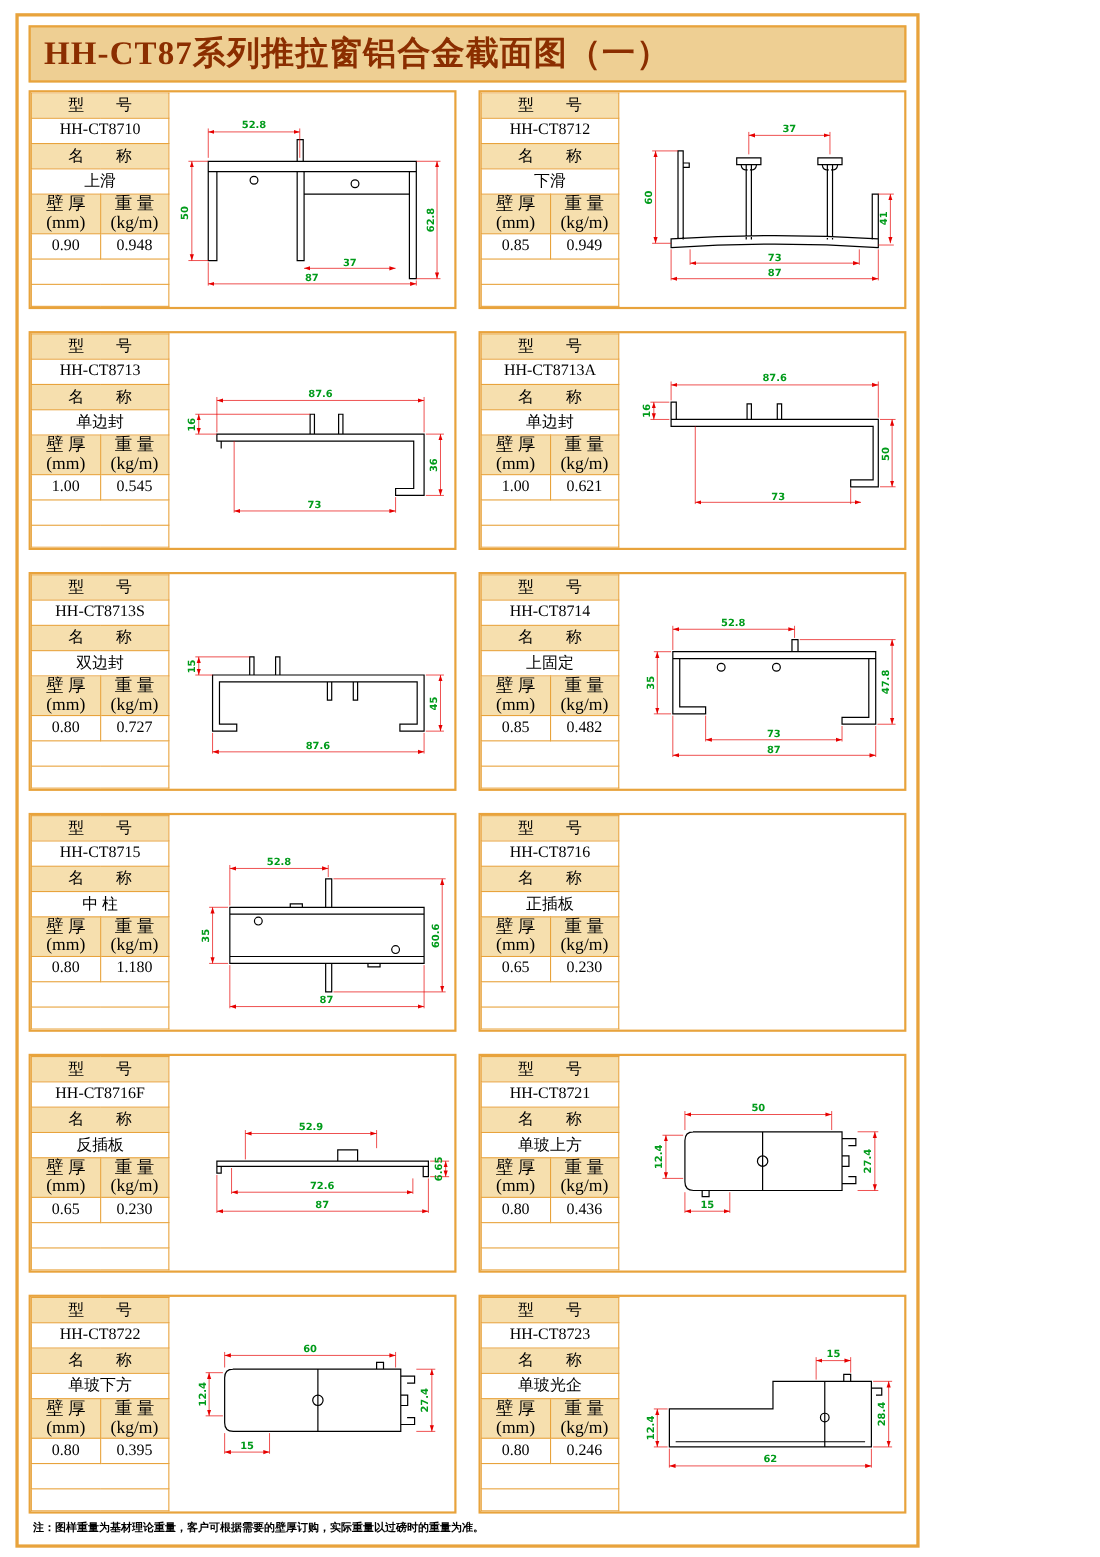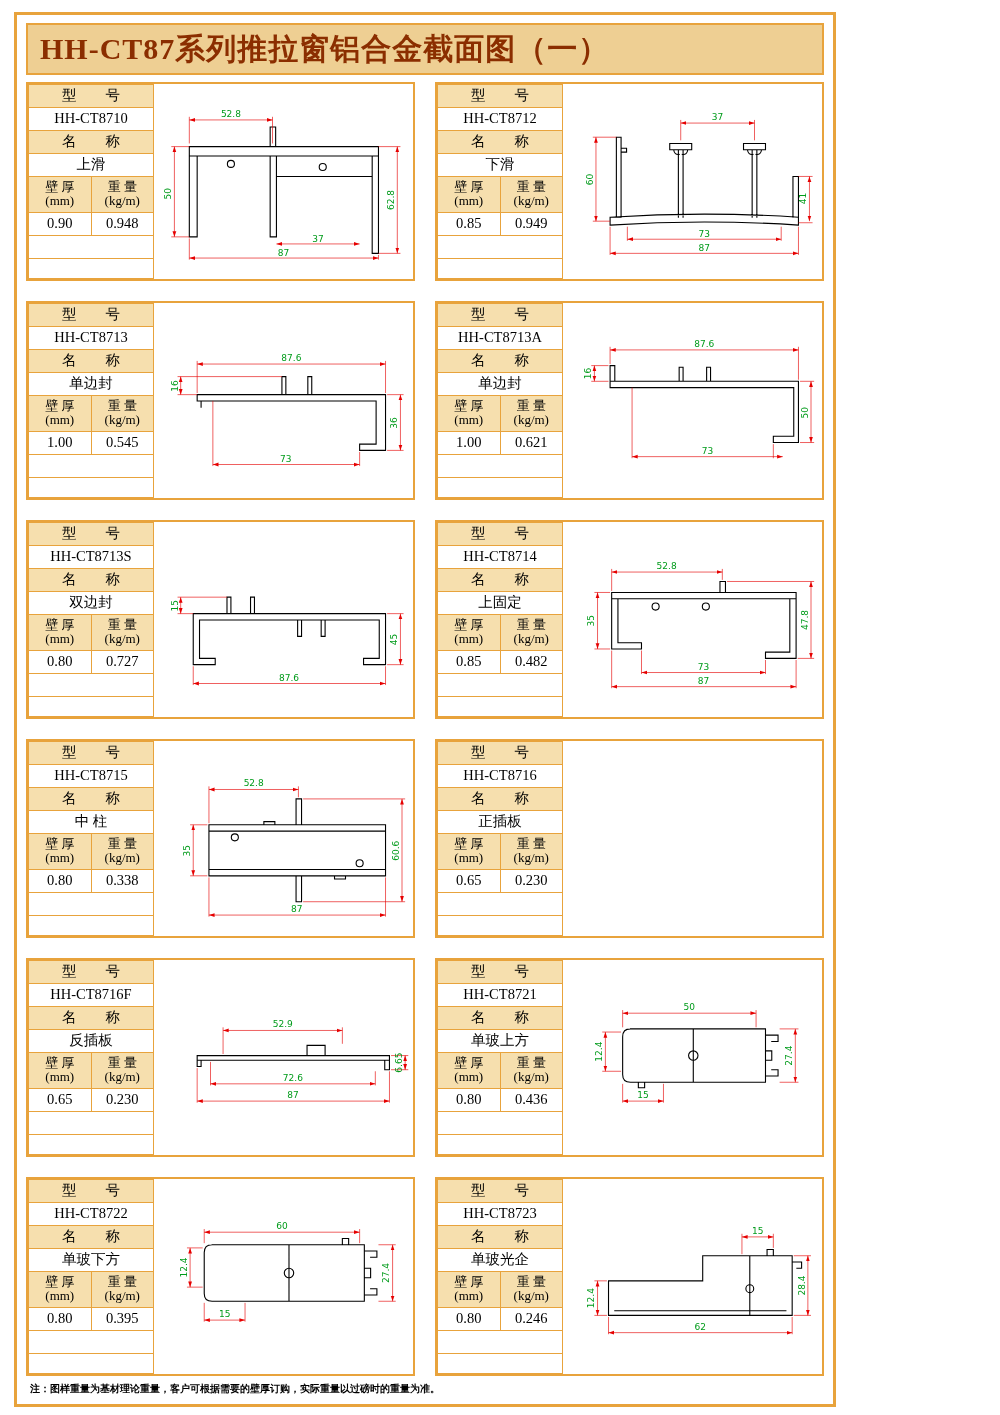--- a/index.html
+++ b/index.html
@@ -10,22 +10,22 @@
   .titlebar { border:2px solid #e8a33c; background:#eecf93; color:#8b2e00; font-weight:bold;
               font-size:30px; line-height:1.45; padding:2px 12px; letter-spacing:1px; flex:0 0 auto; }
   .grid { flex:1 1 auto; display:grid; grid-template-columns:1fr 1fr; grid-auto-rows:1fr; gap:20px; margin-top:7px; min-height:0; }
   .cell { border:2px solid #e8a33c; display:flex; overflow:hidden; background:#fff; }
   table.spec { border-collapse:collapse; width:126px; flex:0 0 126px; table-layout:fixed; height:100%; }
   table.spec td { border:1px solid #e8a33c; text-align:center; font-size:14.5px; padding:0 1px; overflow:hidden; white-space:nowrap; }
   td.hdr { background:#f6dfae; }
   tr.rh td { height:23px; }
   tr.rh2 td { height:36px; }
   tr.rfill td { height:auto; }
-  td.sub div { line-height:1.1; font-size:13px; }
-  .draw { flex:1 1 auto; position:relative; min-width:0; }
+  td.sub div { line-height:1.1; font-size:16px; }
+  .draw { flex:1 1 auto; position:relative; min-width:0;font-weight:bold; }
   .draw svg { position:absolute; left:0; top:0; width:100%; height:100%; }
   .pro { fill:none; stroke:#000; stroke-width:1.4; stroke-linecap:square; stroke-linejoin:miter; }
   .dim { fill:none; stroke:#e60000; stroke-width:0.8; }
   .dt  { fill:#009b1a; font-size:11.5px; font-family:"DejaVu Sans", sans-serif; }
   .footnote { flex:0 0 auto; margin-top:6px; font-size:10px; font-weight:bold; padding-left:4px; }
 </style>
 </head>
 <body>
 
 <svg width="0" height="0" style="position:absolute" aria-hidden="true">
@@ -416,21 +416,21 @@
                   <div>壁 厚</div>
                   <div>(mm)</div>
                 </td>
           <td class="hdr sub">
                   <div>重  量</div>
                   <div>(kg/m)</div>
                 </td>
         </tr>
         <tr class="rh">
                 <td>0.80</td>
-                <td>0.338</td>
+                <td>1.180</td>
               </tr>
         <tr class="rh">
                 <td colspan="2"></td>
               </tr>
         <tr class="rfill">
                 <td colspan="2"></td>
               </tr>
       </tbody>
           </table>
       <div class="draw">

